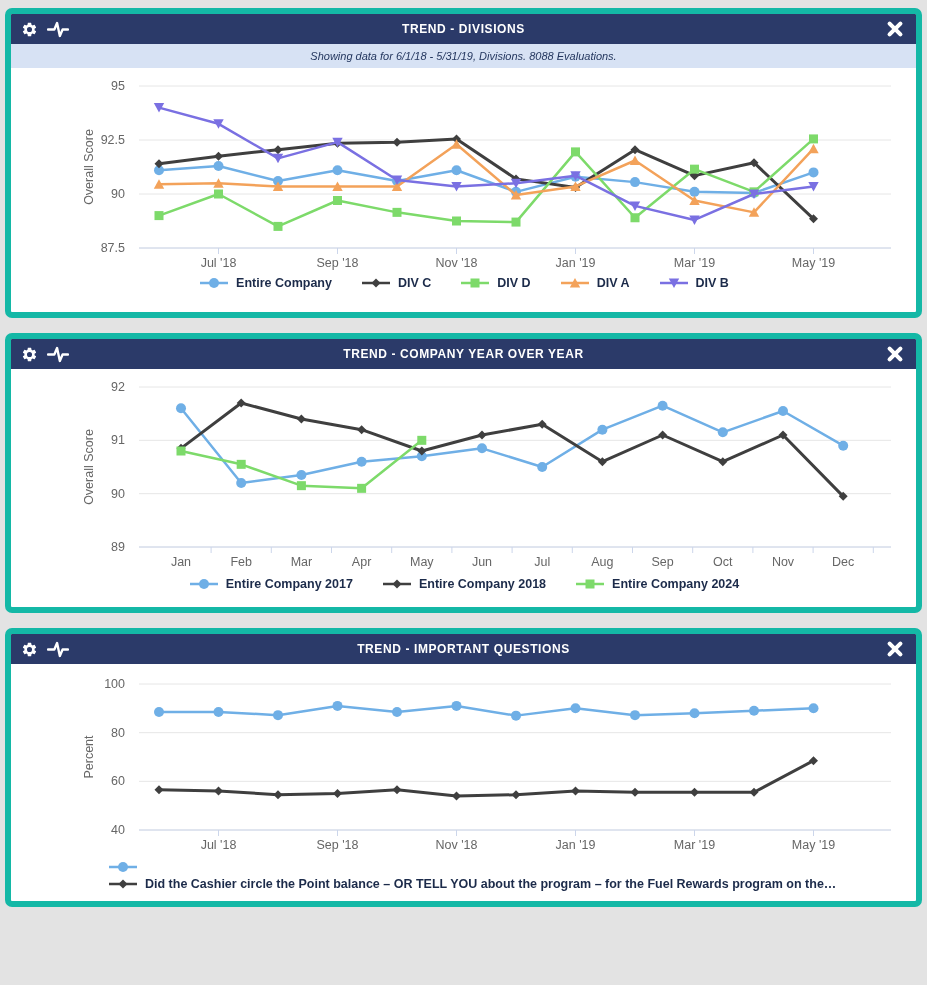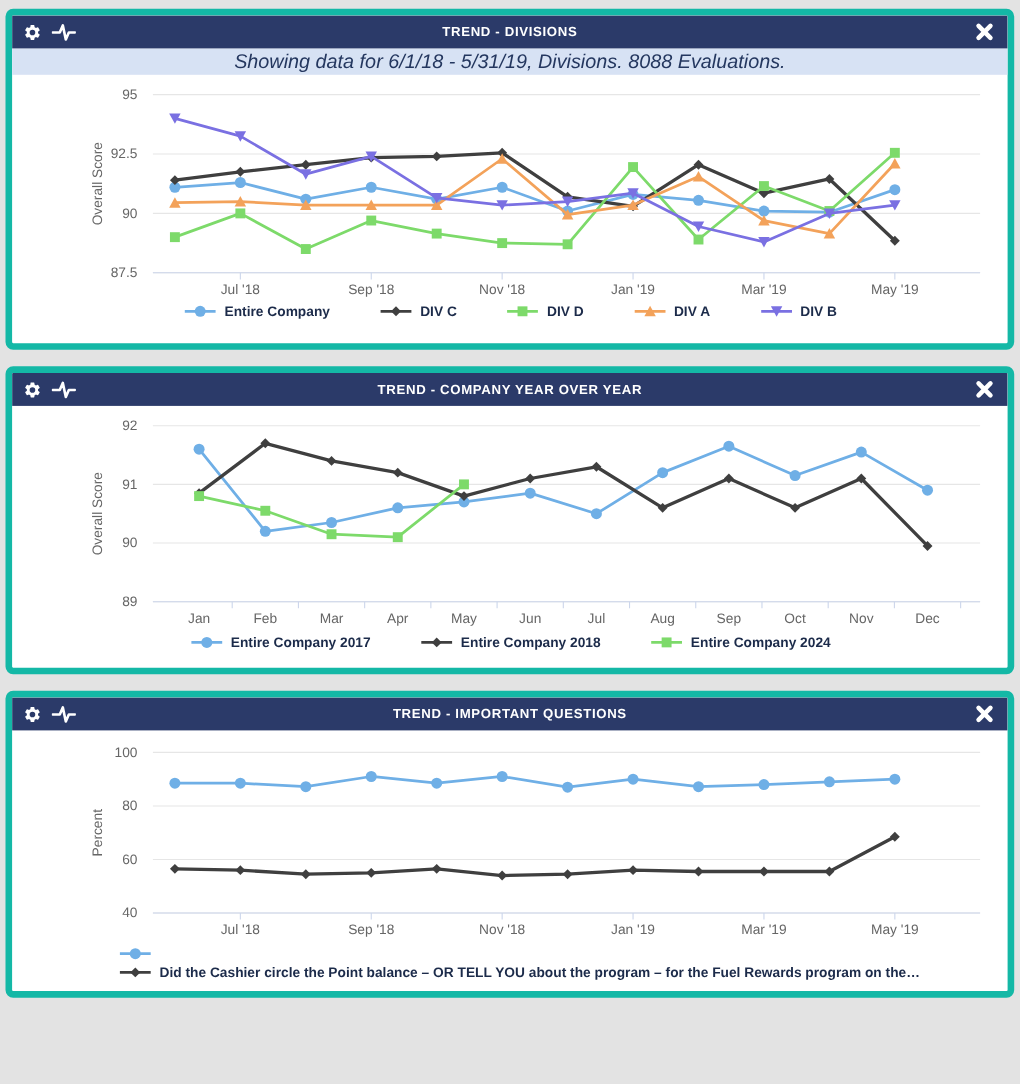--- a/index.html
+++ b/index.html
@@ -20,24 +20,24 @@
   .panel-header{
     position:relative;height:30px;background:#2b3a69;
     display:flex;align-items:center;justify-content:center;
   }
   .header-icons{position:absolute;left:10px;top:0;height:30px;display:flex;align-items:center;gap:9px}
   .icon-btn{display:flex;align-items:center;cursor:pointer}
   .panel-title{color:#ffffff;font-weight:bold;font-size:12px;letter-spacing:.6px}
   .close-btn{position:absolute;right:12px;top:6px;cursor:pointer;display:flex}
   .panel-subtitle{
     height:24px;line-height:24px;background:#d7e2f4;color:#24375f;
-    font-style:italic;font-size:18px;text-align:center;
+    font-style:italic;font-size:11px;text-align:center;
   }
   .chart{display:block;margin-top:6px}
-  .legend{display:flex;justify-content:center;align-items:center;gap:44px;margin-top:6px}
+  .legend{display:flex;justify-content:center;align-items:center;gap:28px;margin-top:6px}
   .legend.stacked{flex-direction:column;align-items:flex-start;gap:3px;margin-left:96px;margin-top:4px;justify-content:flex-start}
   .legend-item{display:flex;align-items:center;gap:6px;cursor:pointer;white-space:nowrap}
   .legend-item .lbl{font-weight:bold;font-size:12.5px;color:#1c2b4a}
   .tick-label{fill:#666666;font-size:12.5px;font-family:"Liberation Sans",sans-serif}
   .axis-title{fill:#666666;font-size:12.5px;font-family:"Liberation Sans",sans-serif}
 </style>
 </head>
 <body>
 
 <div class="panel panel-1">

